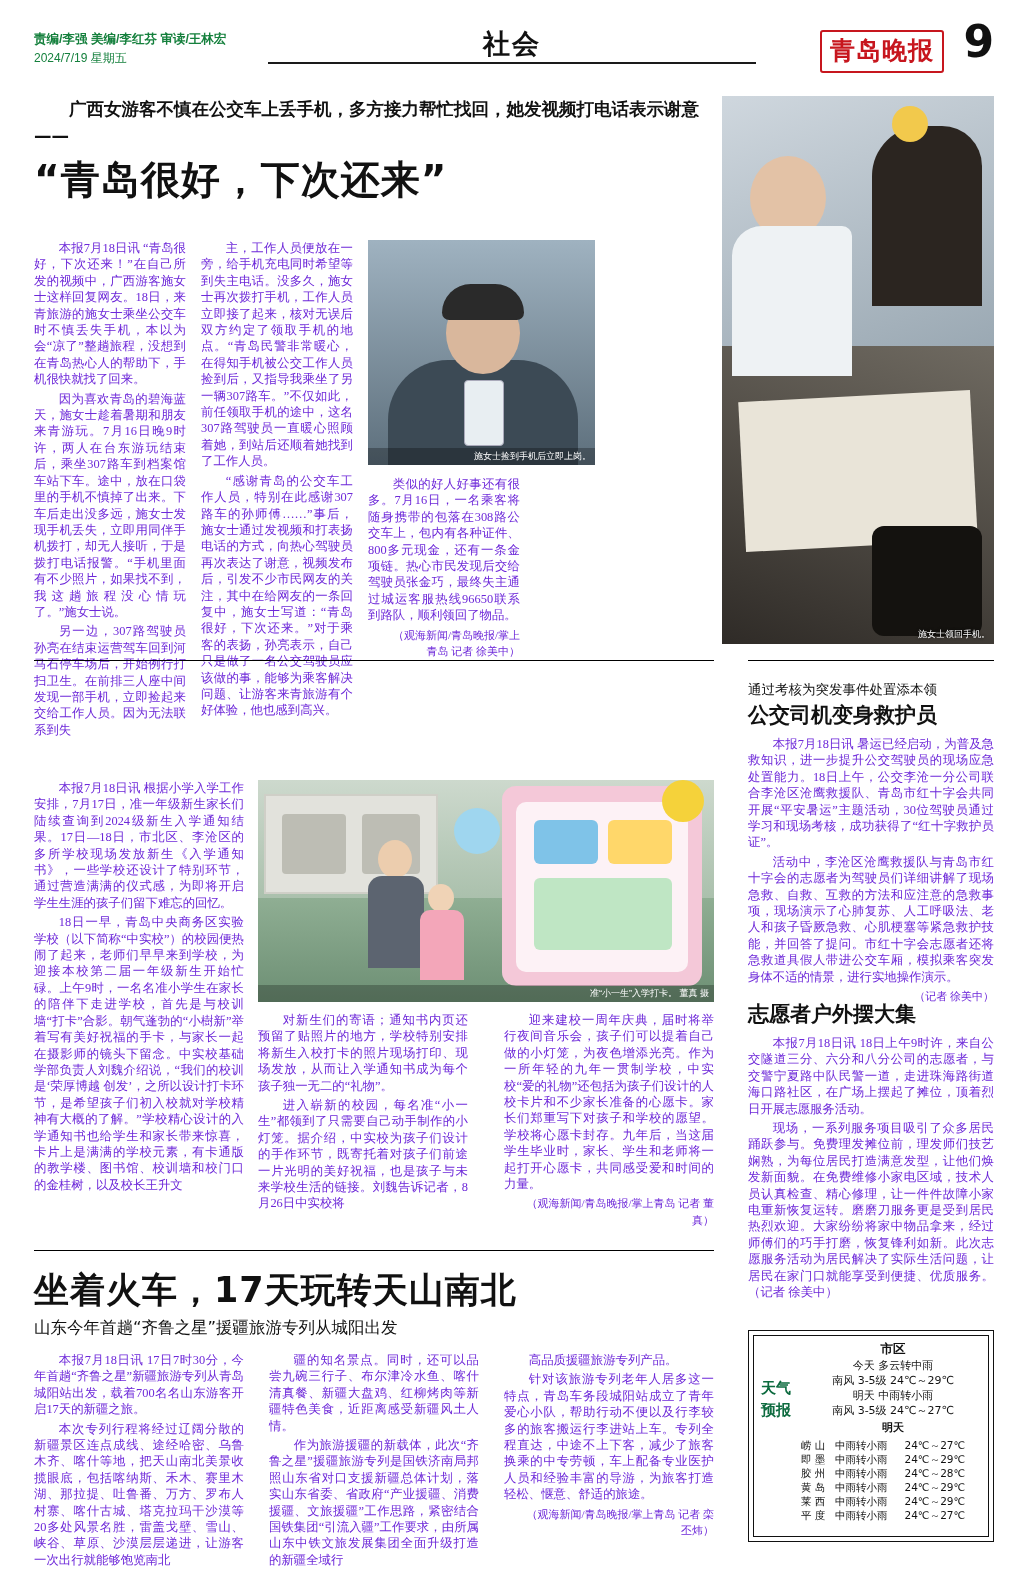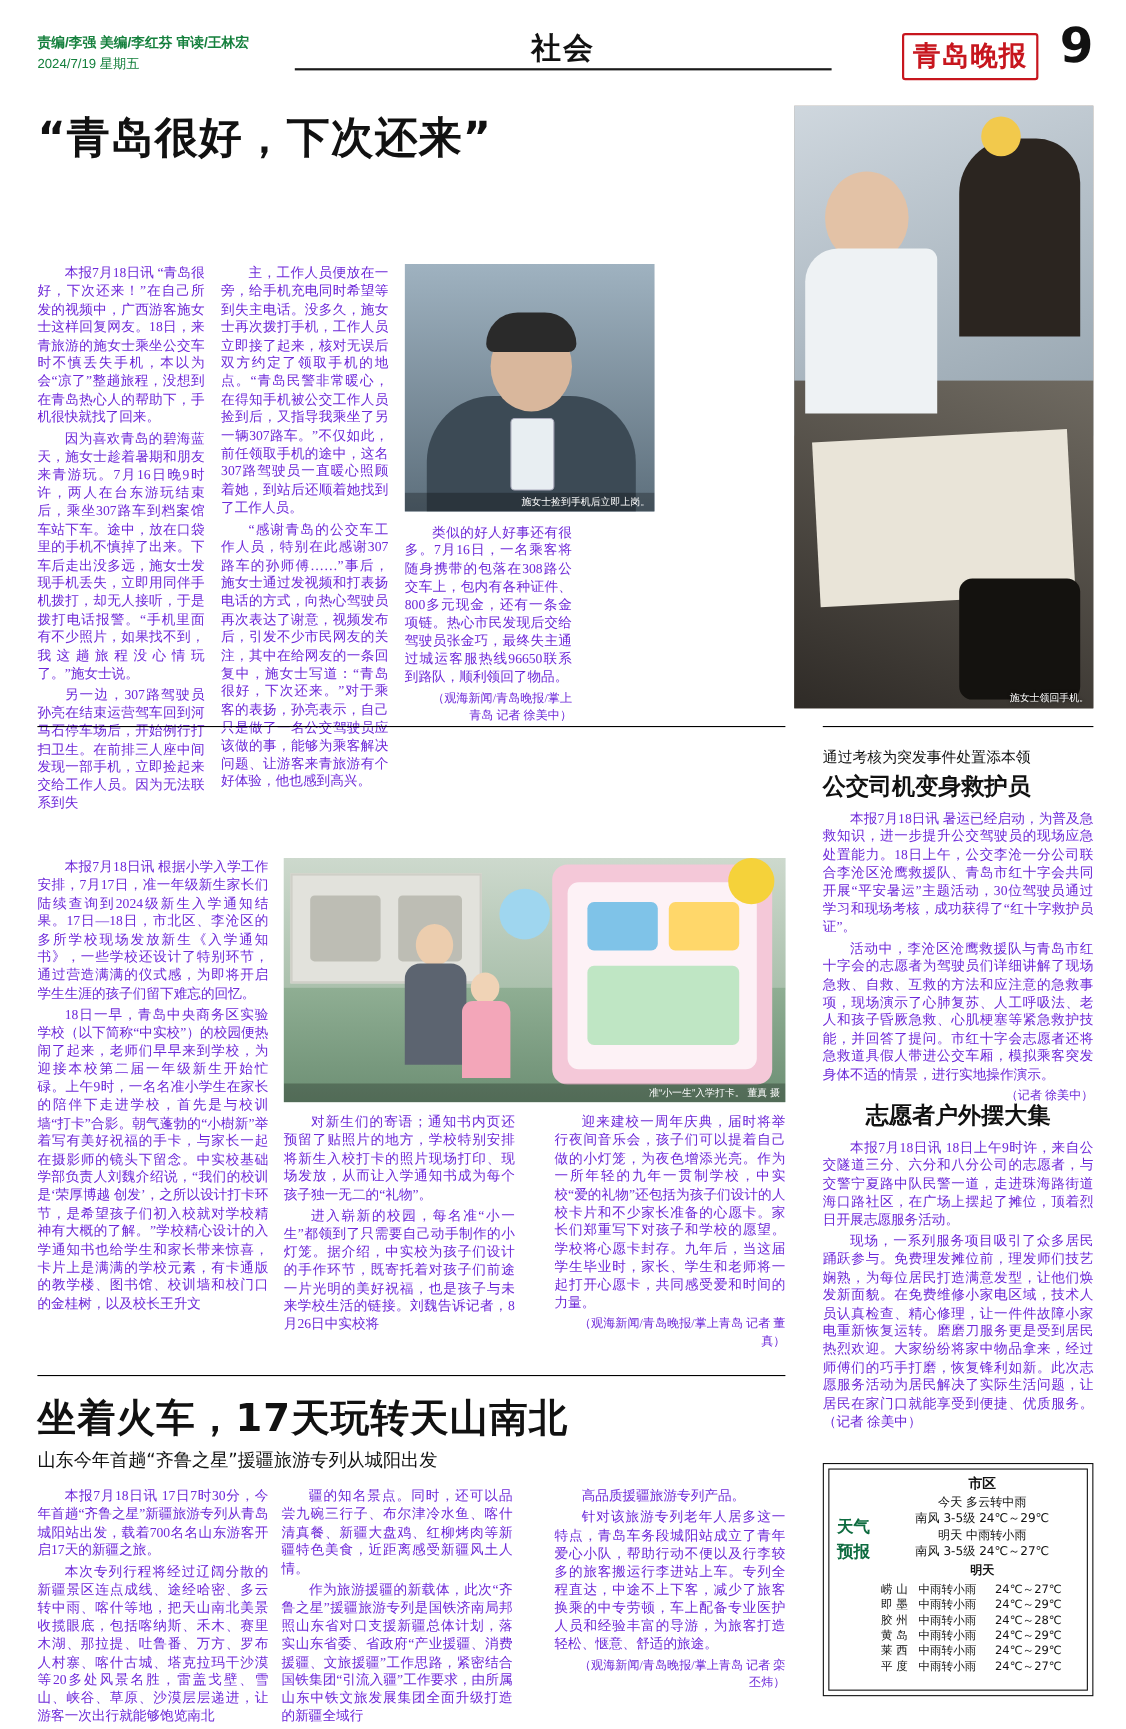--- a/index.html
+++ b/index.html
@@ -140,21 +140,21 @@
 
   
   .r1 { position:absolute; left:748px; top:680px; width:246px; }
   .r-kicker { font-size:13.5px; line-height:19px; font-family:"DejaVu Sans", sans-serif; }
   .r-head {
     font-size:21px; line-height:28px; font-weight:bold; margin-top:2px;
     font-family:"DejaVu Sans", sans-serif;
   }
   .r-body { margin-top:7px; }
   .r2 { position:absolute; left:748px; top:1000px; width:246px; }
-  .r2-head { font-size:21px; line-height:28px; font-weight:bold; font-family:"DejaVu Sans", sans-serif;text-align:center; }
+  .r2-head { font-size:21px; line-height:28px; font-weight:bold; font-family:"DejaVu Sans", sans-serif; }
 
   
   .wx {
     position:absolute; left:748px; top:1330px; width:246px; height:212px;
     border:1px solid #111; box-sizing:border-box;
   }
   .wx-inner { position:absolute; left:4px; top:4px; right:4px; bottom:4px; border:1px solid #111; }
   .wx-sidebar {
     position:absolute; left:10px; top:46px; width:34px;
     font-family:"DejaVu Sans", sans-serif;
@@ -185,20 +185,21 @@
       <div>责编/李强 美编/李红芬 审读/王林宏</div>
       <div class="date">2024/7/19 星期五</div>
     </div>
     <div class="mh-title">社会</div>
     <div class="mh-rule"></div>
     <div class="mh-logo">青岛晚报</div>
     <div class="mh-pageno">9</div>
   </div>
 
   <div class="s1">
+    <div class="s1-kicker">广西女游客不慎在公交车上丢手机，多方接力帮忙找回，她发视频打电话表示谢意——</div>
     <div class="s1-head">“青岛很好，下次还来”</div>
   </div>
 
   <div class="s1-body">
     <div class="col-text s1-c1">
       <p>本报7月18日讯 “青岛很好，下次还来！”在自己所发的视频中，广西游客施女士这样回复网友。18日，来青旅游的施女士乘坐公交车时不慎丢失手机，本以为会“凉了”整趟旅程，没想到在青岛热心人的帮助下，手机很快就找了回来。</p>
       <p>因为喜欢青岛的碧海蓝天，施女士趁着暑期和朋友来青游玩。7月16日晚9时许，两人在台东游玩结束后，乘坐307路车到档案馆车站下车。途中，放在口袋里的手机不慎掉了出来。下车后走出没多远，施女士发现手机丢失，立即用同伴手机拨打，却无人接听，于是拨打电话报警。“手机里面有不少照片，如果找不到，我这趟旅程没心情玩了。”施女士说。</p>
       <p>另一边，307路驾驶员孙亮在结束运营驾车回到河马石停车场后，开始例行打扫卫生。在前排三人座中间发现一部手机，立即捡起来交给工作人员。因为无法联系到失</p>
     </div>
     <div class="col-text s1-c2">
@@ -276,23 +277,23 @@
 
   <div class="hr-thin" style="left:34px; top:1250px; width:680px;"></div>
 
   <div class="s3">
     <div class="s3-head">坐着火车，17天玩转天山南北</div>
     <div class="s3-sub">山东今年首趟“齐鲁之星”援疆旅游专列从城阳出发</div>
   </div>
   <div class="s3-body">
     <div class="col-text s3-c" style="left:0;">
       <p>本报7月18日讯 17日7时30分，今年首趟“齐鲁之星”新疆旅游专列从青岛城阳站出发，载着700名名山东游客开启17天的新疆之旅。</p>
-      <p>本次专列行程将经过辽阔分散的新疆景区连点成线、途经哈密、多云转中雨、喀什等地，把天山南北美景收揽眼底，包括喀纳斯、禾木、赛里木湖、那拉提、吐鲁番、万方、罗布人村寨、喀什古城、塔克拉玛干沙漠等20多处风景名胜，雷盖戈壁、雪山、峡谷、草原、沙漠层层递进，让游客一次出行就能够饱览南北</p>
-    </div>
-    <div class="col-text s3-c" style="left:222px;">
+      <p>本次专列行程将经过辽阔分散的新疆景区连点成线、途经哈密、乌鲁木齐、喀什等地，把天山南北美景收揽眼底，包括喀纳斯、禾木、赛里木湖、那拉提、吐鲁番、万方、罗布人村寨、喀什古城、塔克拉玛干沙漠等20多处风景名胜，雷盖戈壁、雪山、峡谷、草原、沙漠层层递进，让游客一次出行就能够饱览南北</p>
+    </div>
+    <div class="col-text s3-c" style="left:235px;">
       <p>疆的知名景点。同时，还可以品尝九碗三行子、布尔津冷水鱼、喀什清真餐、新疆大盘鸡、红柳烤肉等新疆特色美食，近距离感受新疆风土人情。</p>
       <p>作为旅游援疆的新载体，此次“齐鲁之星”援疆旅游专列是国铁济南局邦照山东省对口支援新疆总体计划，落实山东省委、省政府“产业援疆、消费援疆、文旅援疆”工作思路，紧密结合国铁集团“引流入疆”工作要求，由所属山东中铁文旅发展集团全面升级打造的新疆全域行</p>
     </div>
     <div class="col-text s3-c" style="left:470px;">
       <p>高品质援疆旅游专列产品。</p>
       <p>针对该旅游专列老年人居多这一特点，青岛车务段城阳站成立了青年爱心小队，帮助行动不便以及行李较多的旅客搬运行李进站上车。专列全程直达，中途不上下客，减少了旅客换乘的中专劳顿，车上配备专业医护人员和经验丰富的导游，为旅客打造轻松、惬意、舒适的旅途。</p>
       <p class="tight byline">（观海新闻/青岛晚报/掌上青岛 记者 栾丕炜）</p>
     </div>
   </div>
 

